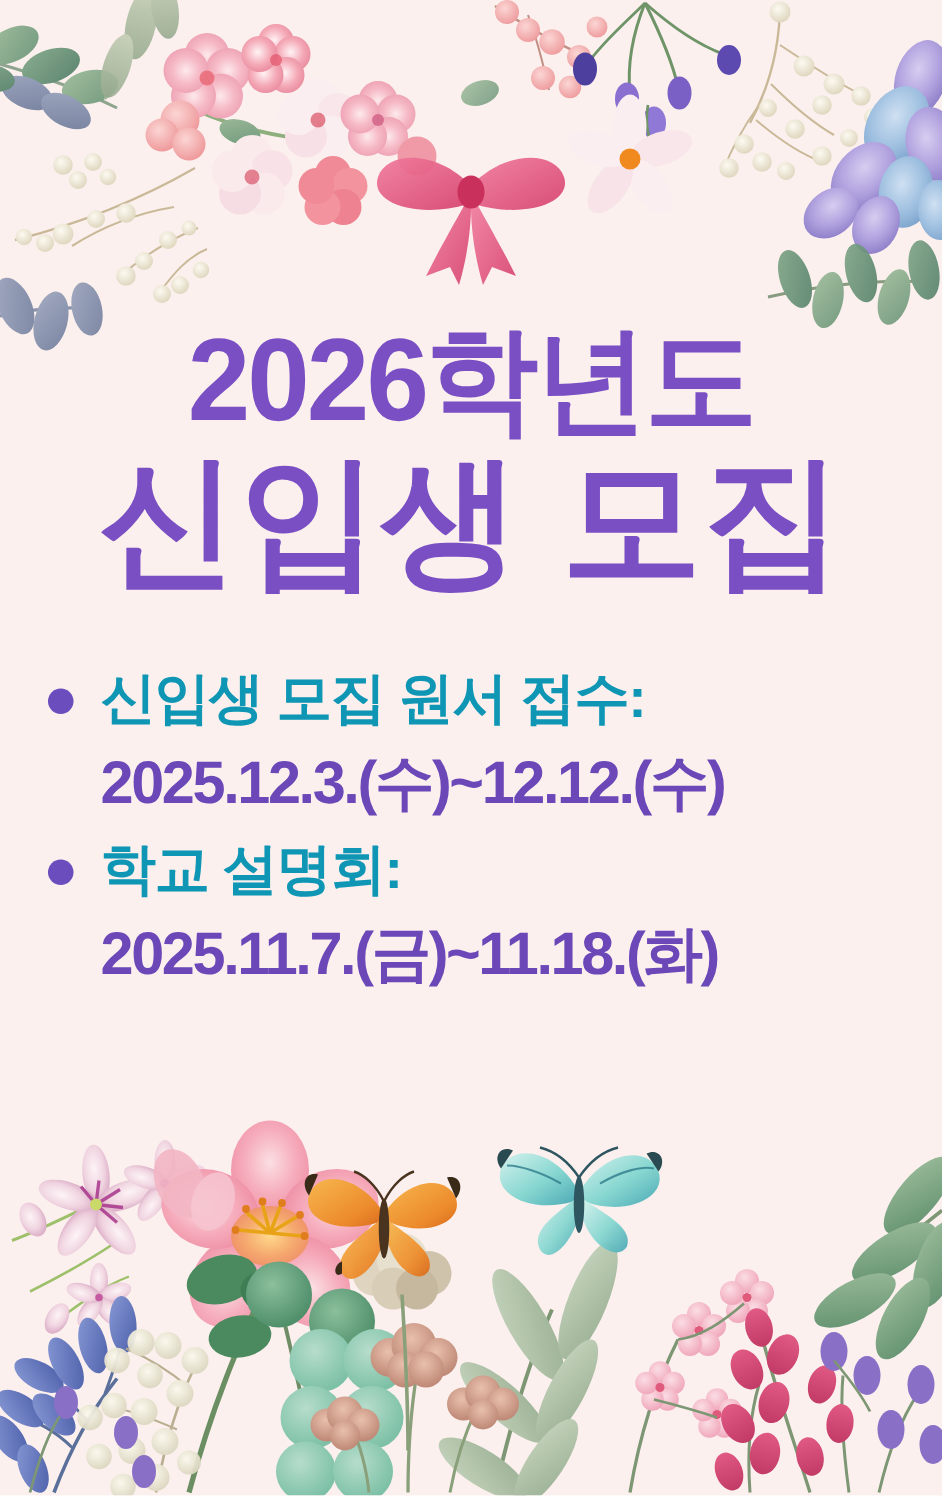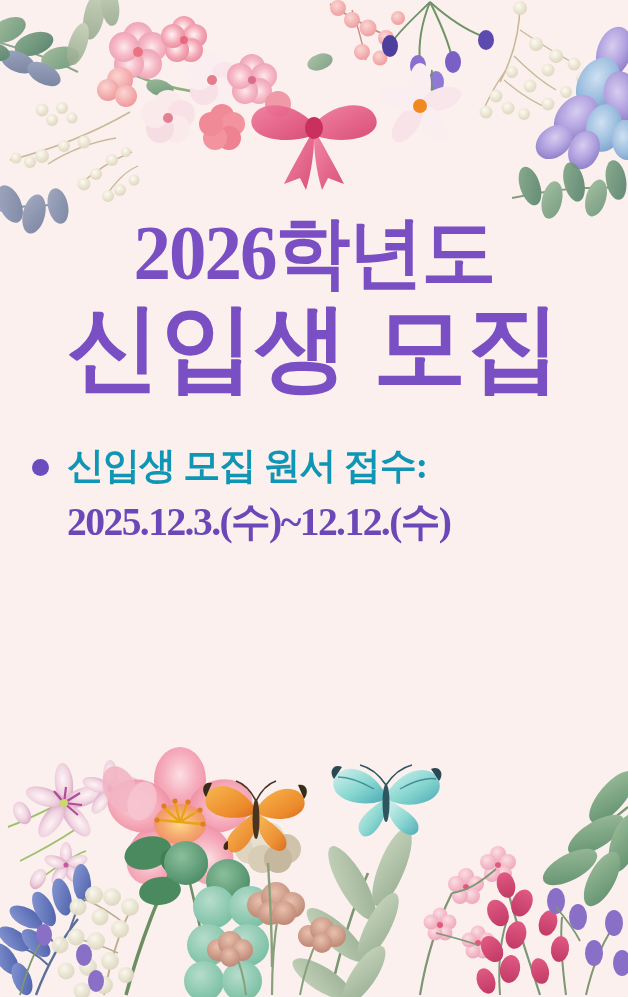--- a/index.html
+++ b/index.html
@@ -7,21 +7,21 @@
     margin: 0;
     padding: 0;
     background: #ffffff;
   }
   #poster {
     position: relative;
     width: 628px;
     height: 997px;
     overflow: hidden;
     background: #fbf0ee;
-    font-family: Liberation Serif, serif;
+    font-family: Liberation Sans, sans-serif;
   }
 
   
   .deco {
     position: absolute;
     pointer-events: none;
   }
   .deco svg { display: block; overflow: visible; }
 
   #deco-top {
@@ -381,20 +381,25 @@
   </div>
 
   <div id="info-list">
 
     <div class="info-row">
       <span class="bullet-dot"></span>
       <span class="info-label">신입생 모집 원서 접수:</span>
       <span class="info-date">2025.12.3.(수)~12.12.(수)</span>
     </div>
 
+    <div class="info-row">
+      <span class="bullet-dot"></span>
+      <span class="info-label">학교 설명회:</span>
+      <span class="info-date">2025.11.7.(금)~11.18.(화)</span>
+    </div>
 
 
   </div>
 
   <div class="deco" id="deco-bottom">
     <svg width="628" height="230" viewBox="0 0 628 230" xmlns="http://www.w3.org/2000/svg">
       <defs>
         <radialGradient id="roseBig" cx="50%" cy="42%" r="58%">
           <stop offset="0%" stop-color="#fbdfe3"></stop>
           <stop offset="55%" stop-color="#f6aebd"></stop>

